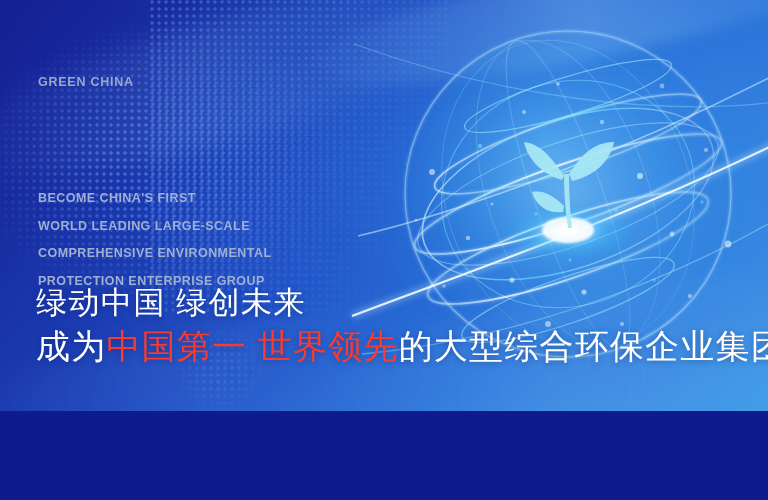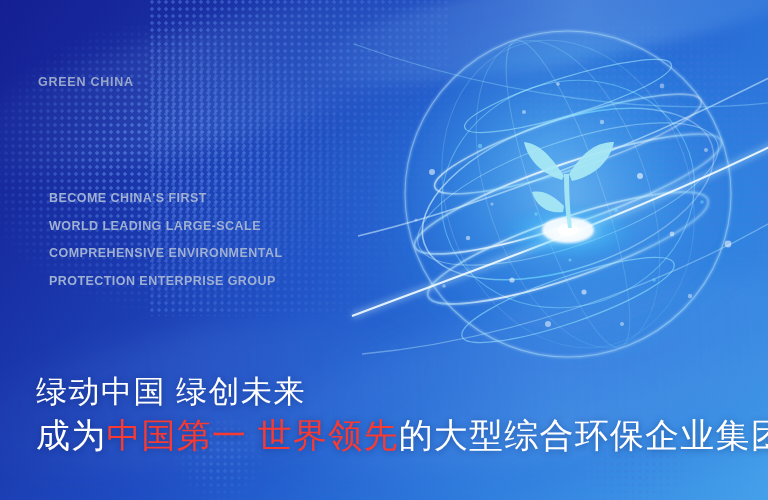--- a/index.html
+++ b/index.html
@@ -1,21 +1,21 @@
 <!DOCTYPE html>
 <html><head>
 <meta charset="utf-8">
 <title>Green China Banner</title>
 <style>
   * { margin:0; padding:0; box-sizing:border-box; }
   html,body { width:768px; height:500px; overflow:hidden; background:#0d1b8c; }
 
   #banner{
     position:relative;
-    width:768px; height:500px;
+    width:768px; height:411px;
     overflow:hidden;
     font-family:"Liberation Sans","DejaVu Sans",sans-serif;
     
     background:
       radial-gradient(ellipse 620px 430px at 74% 38%,
          rgba(56,150,235,0.60) 0%, rgba(40,110,215,0.30) 42%, rgba(0,0,0,0) 72%),
       linear-gradient(128deg,
          #141f93 0%,
          #172a9e 14%,
          #1b3bb0 30%,
@@ -99,21 +99,21 @@
   
   .eyebrow{
     position:absolute; left:38px; top:69px;
     color:#99a7c9;
     font-size:12.5px; font-weight:bold; letter-spacing:.75px; line-height:27px;
     text-transform:uppercase;
   }
   .eyebrow div{ white-space:nowrap; }
 
   .tagline{
-    position:absolute; left:49px; top:185px;
+    position:absolute; left:38px; top:185px;
     color:#9fb0d2;
     font-size:12.5px; font-weight:bold; letter-spacing:.45px; line-height:27.5px;
     text-transform:uppercase;
   }
   .tagline div{ white-space:nowrap; }
 
   .headline{
     position:absolute; left:36px; bottom:44px;
     color:#ffffff;
     text-shadow:0 1px 6px rgba(8,30,95,.45);

